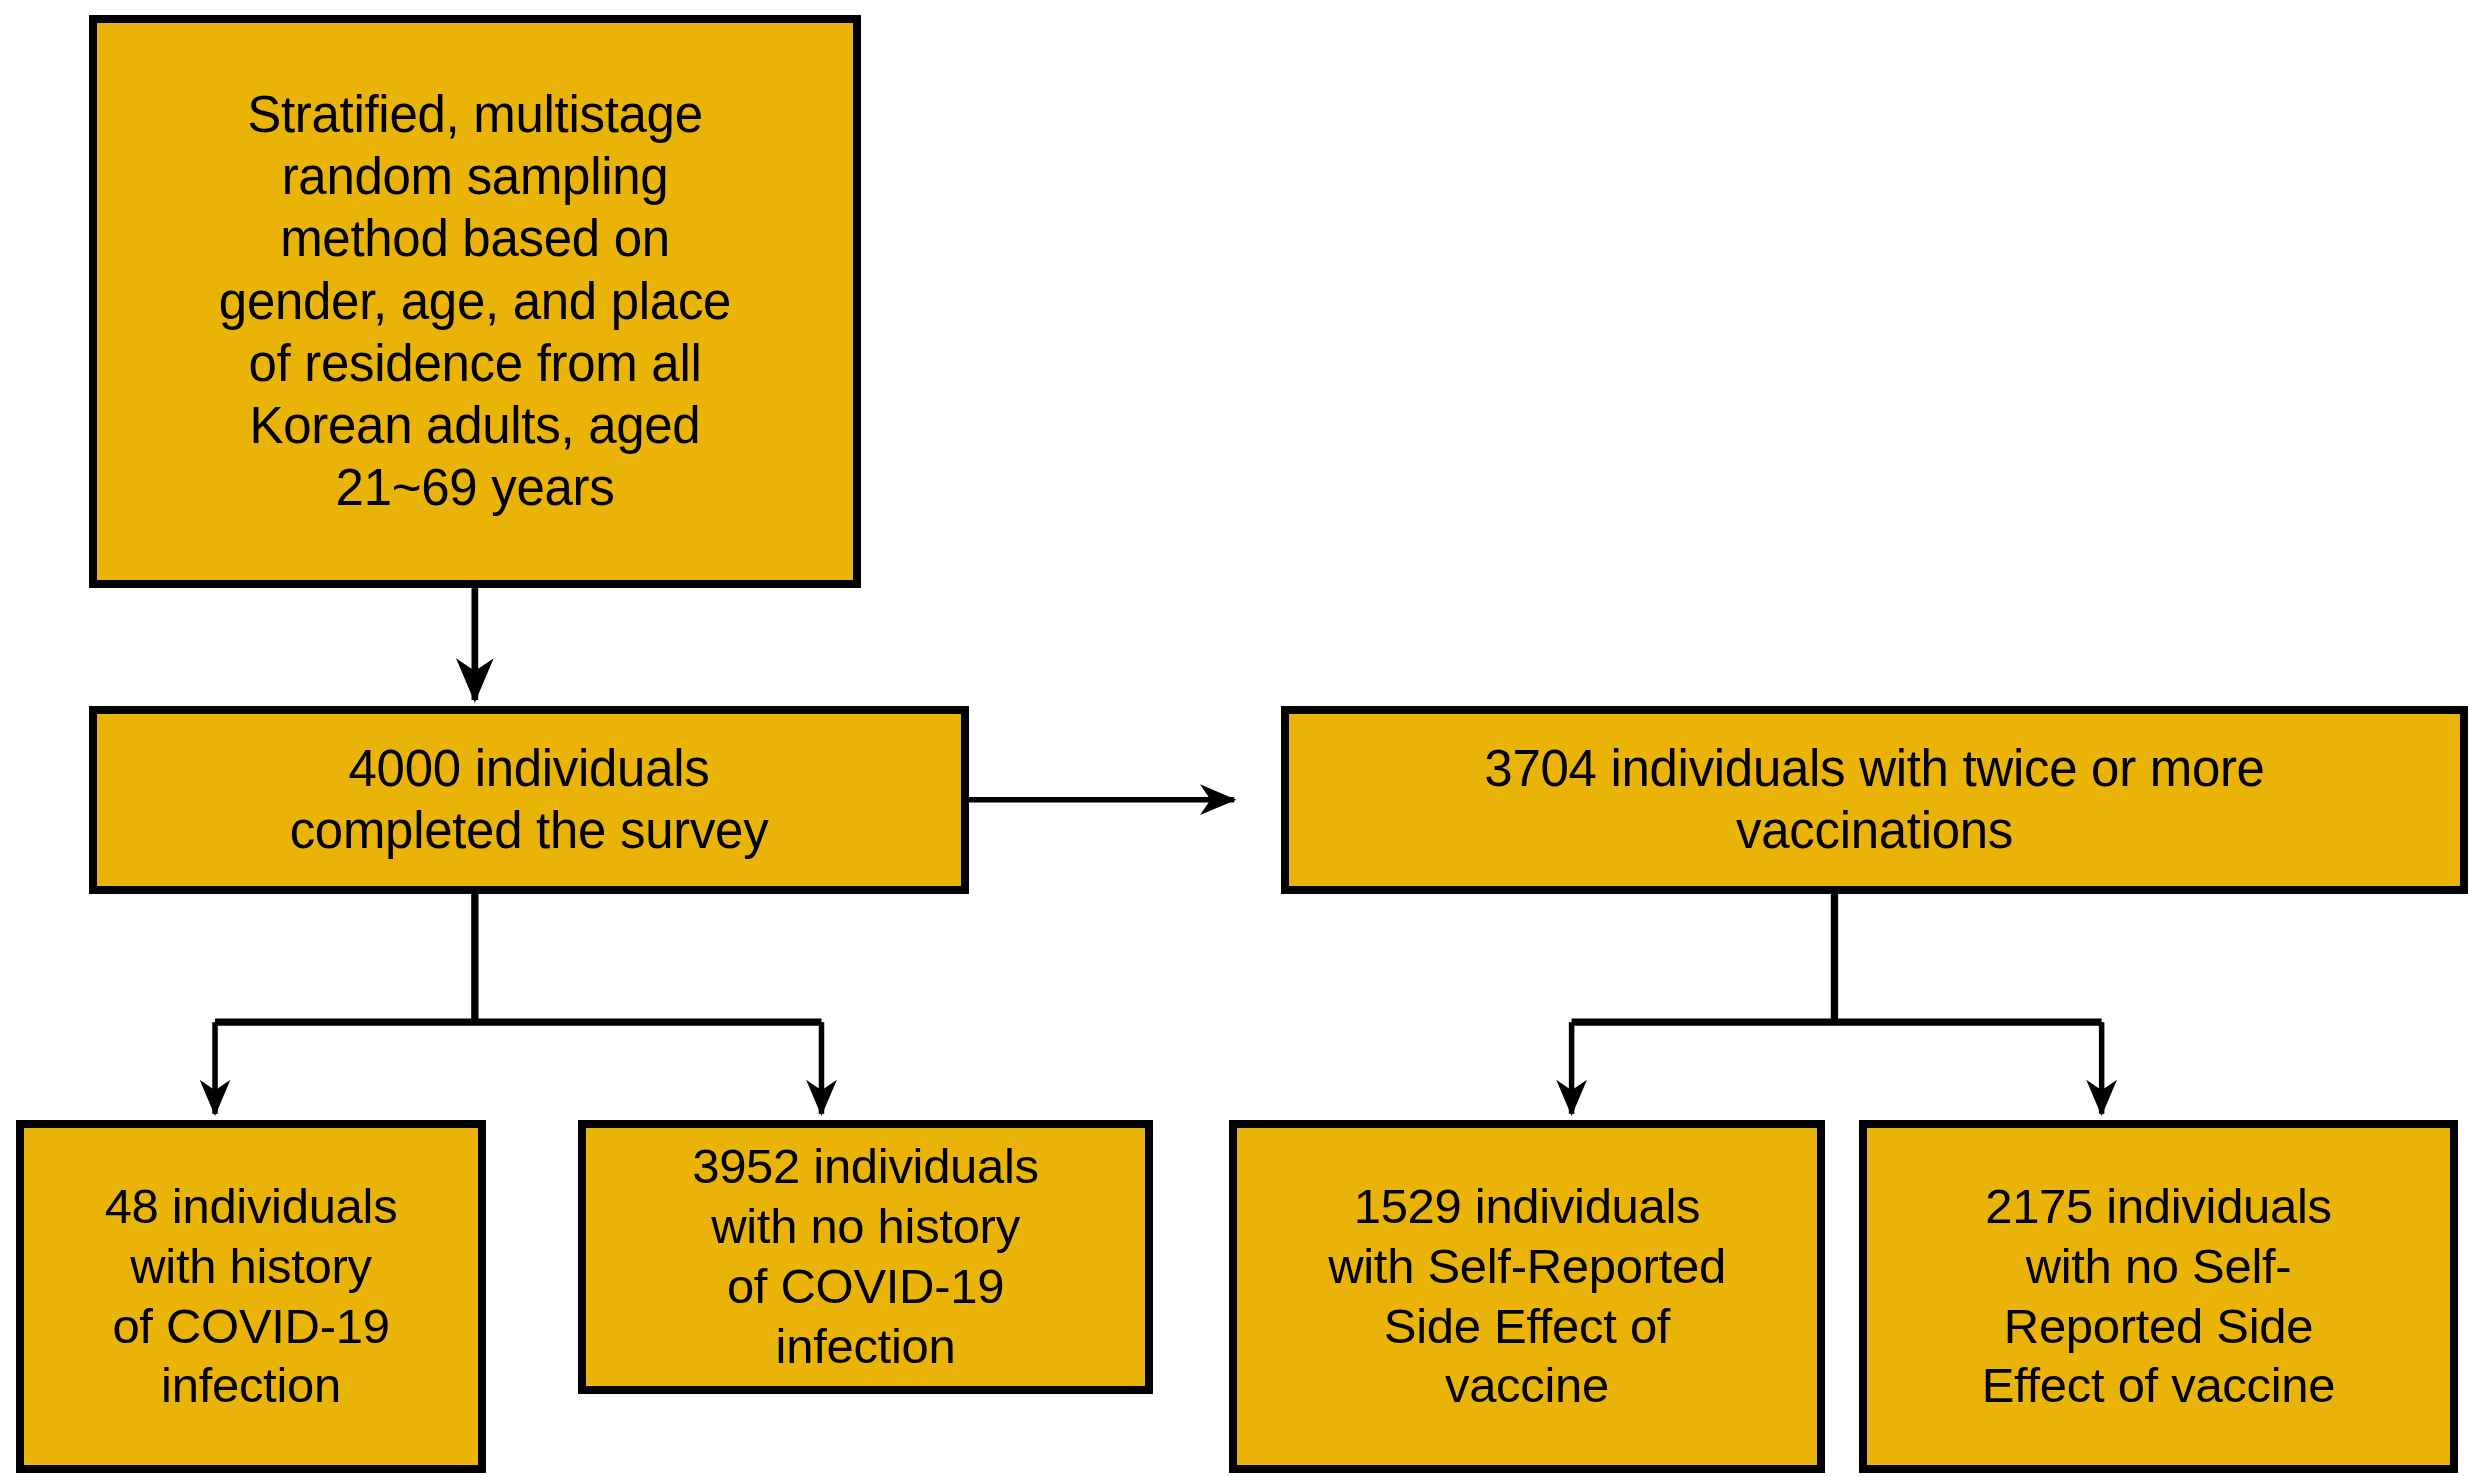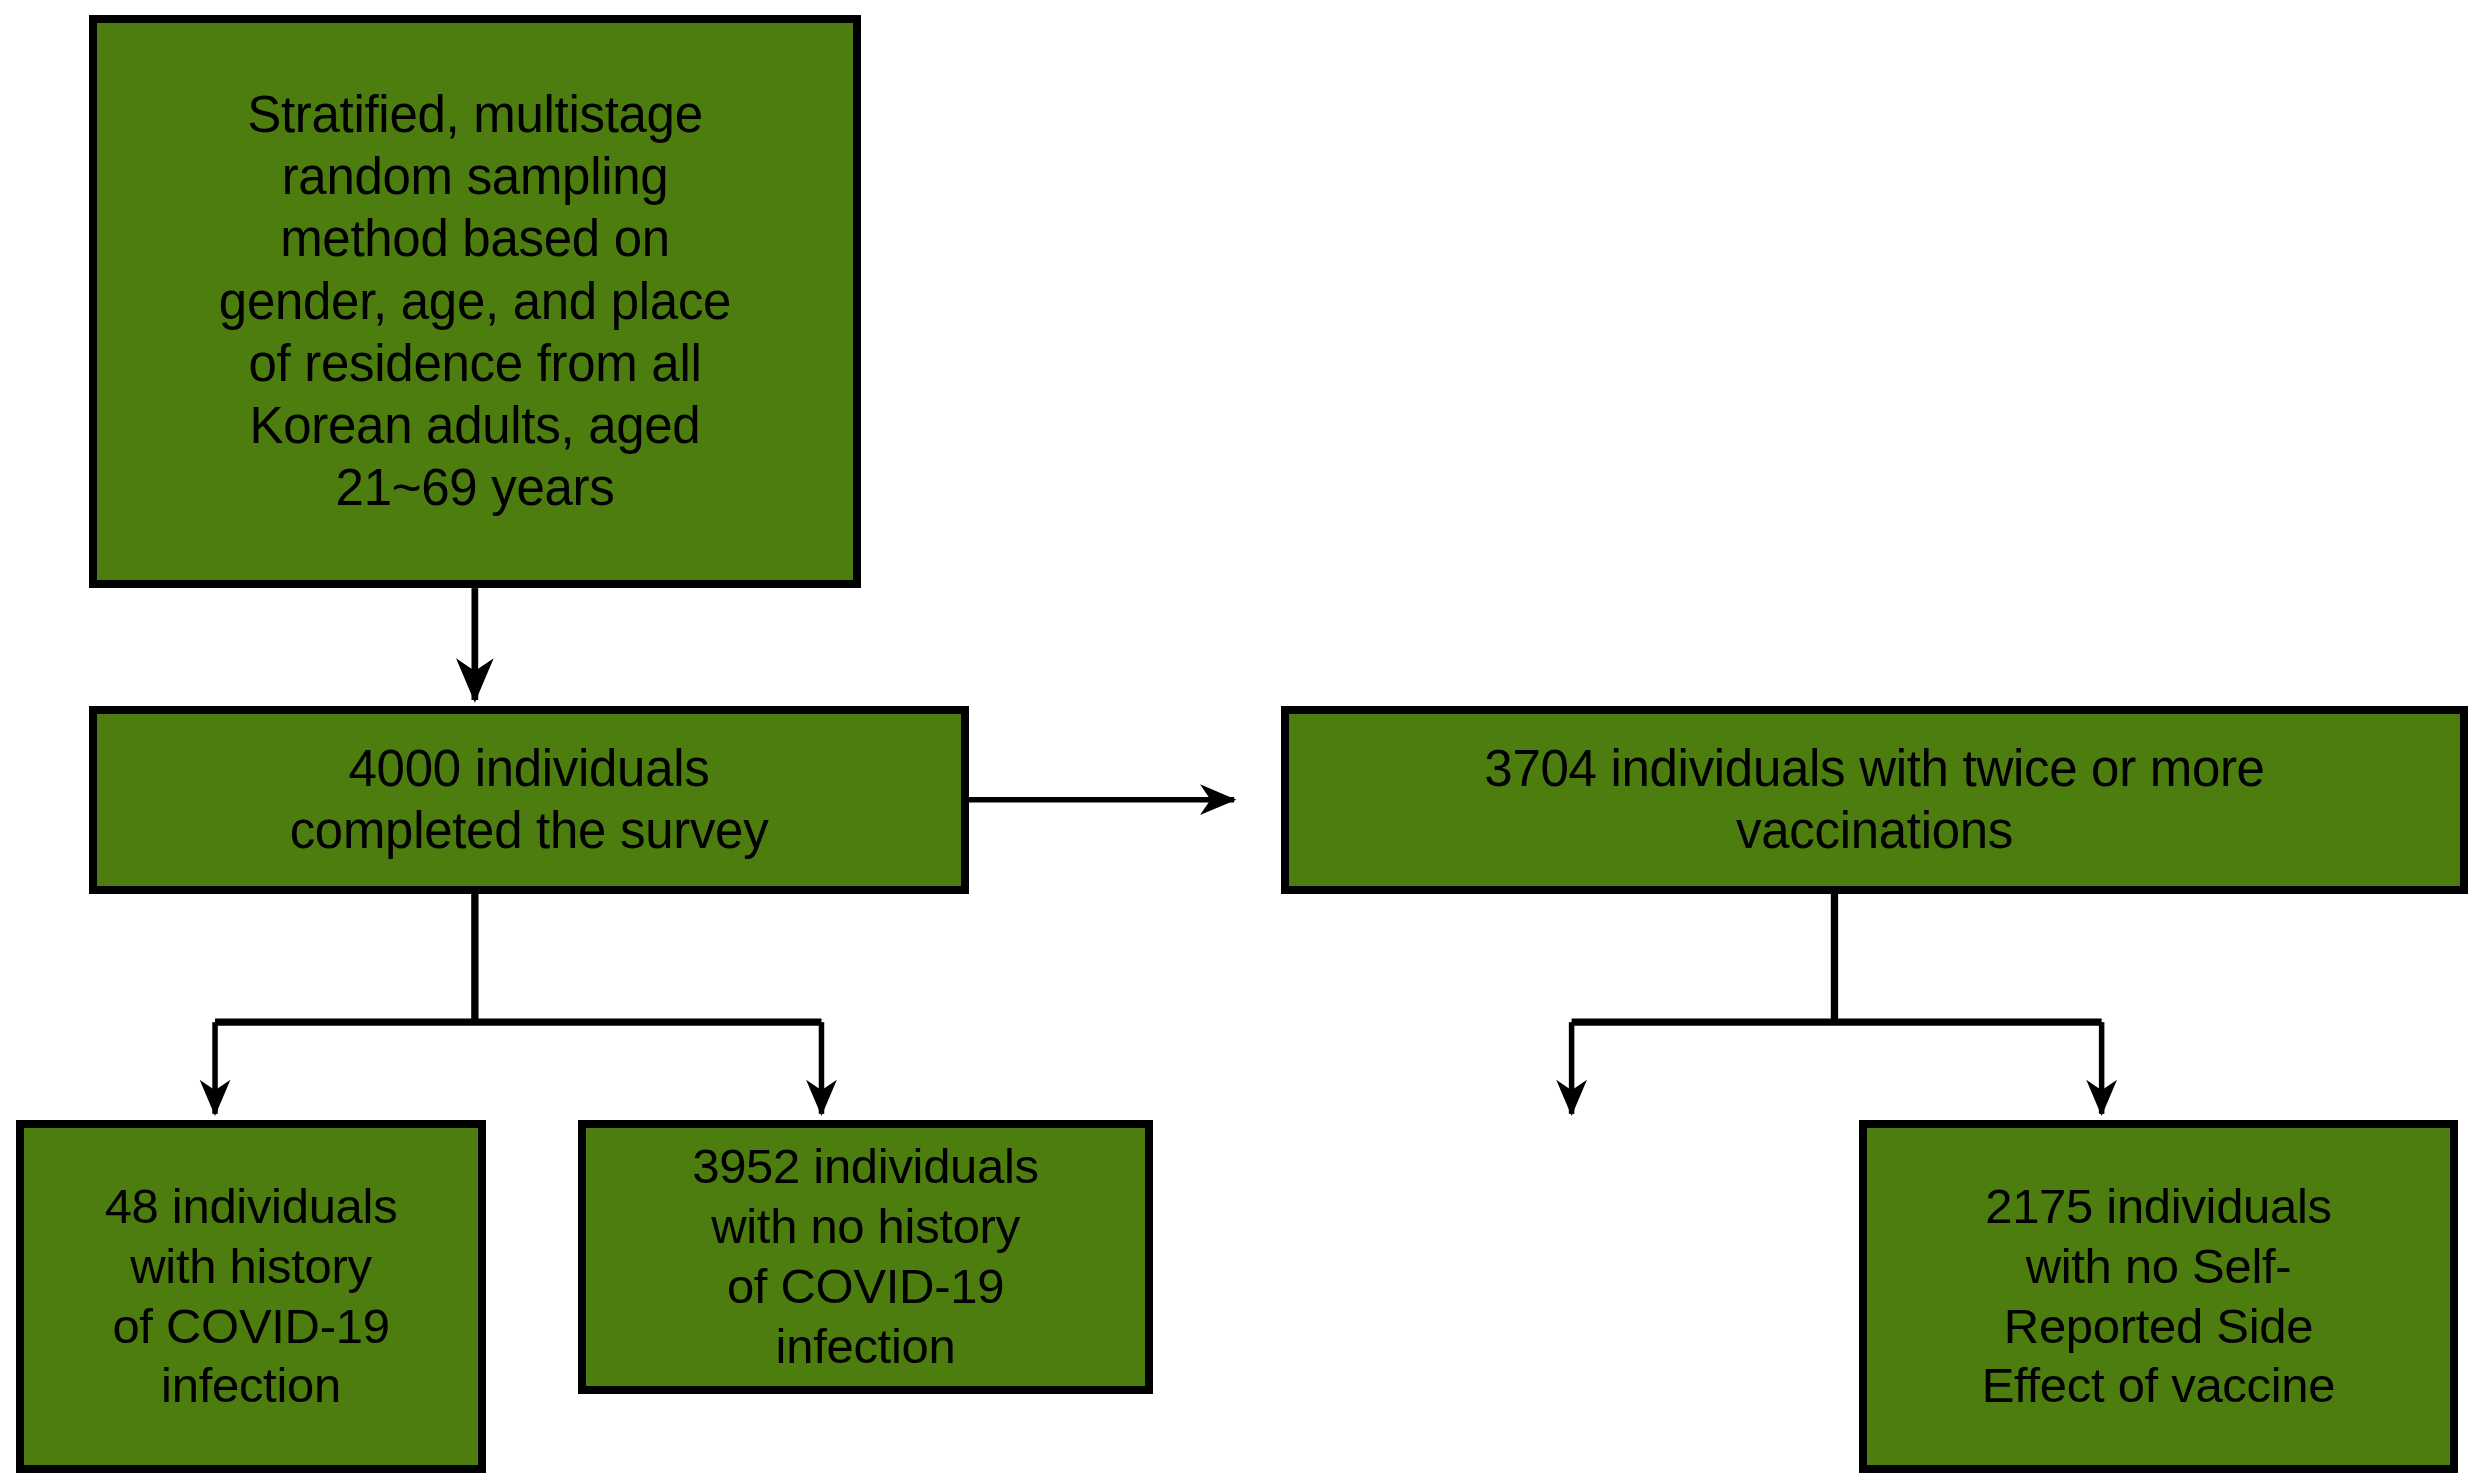--- a/index.html
+++ b/index.html
@@ -11,21 +11,21 @@
   #canvas{
     position:relative;
     width:2475px;
     height:1477px;
     background:#ffffff;
     overflow:hidden;
   }
   .node{
     position:absolute;
     box-sizing:border-box;
-    background:#4d7c0f;
+    background:#eab308;
     border:8px solid #000000;
     display:flex;
     align-items:center;
     justify-content:center;
     text-align:center;
     padding:3.7px 8.6px;
   }
   .node .label{
     display:block;
     width:100%;
@@ -141,20 +141,26 @@
 infection</span>
   </div>
 
   <div class="node" id="node-covid-no">
     <span class="label">3952 individuals
 with no history
 of COVID-19
 infection</span>
   </div>
 
+  <div class="node" id="node-sideeffect-yes">
+    <span class="label">1529 individuals
+with Self-Reported
+Side Effect of
+vaccine</span>
+  </div>
 
   <div class="node" id="node-sideeffect-no">
     <span class="label">2175 individuals
 with no Self-
 Reported Side
 Effect of vaccine</span>
   </div>
 
 </div>
 

